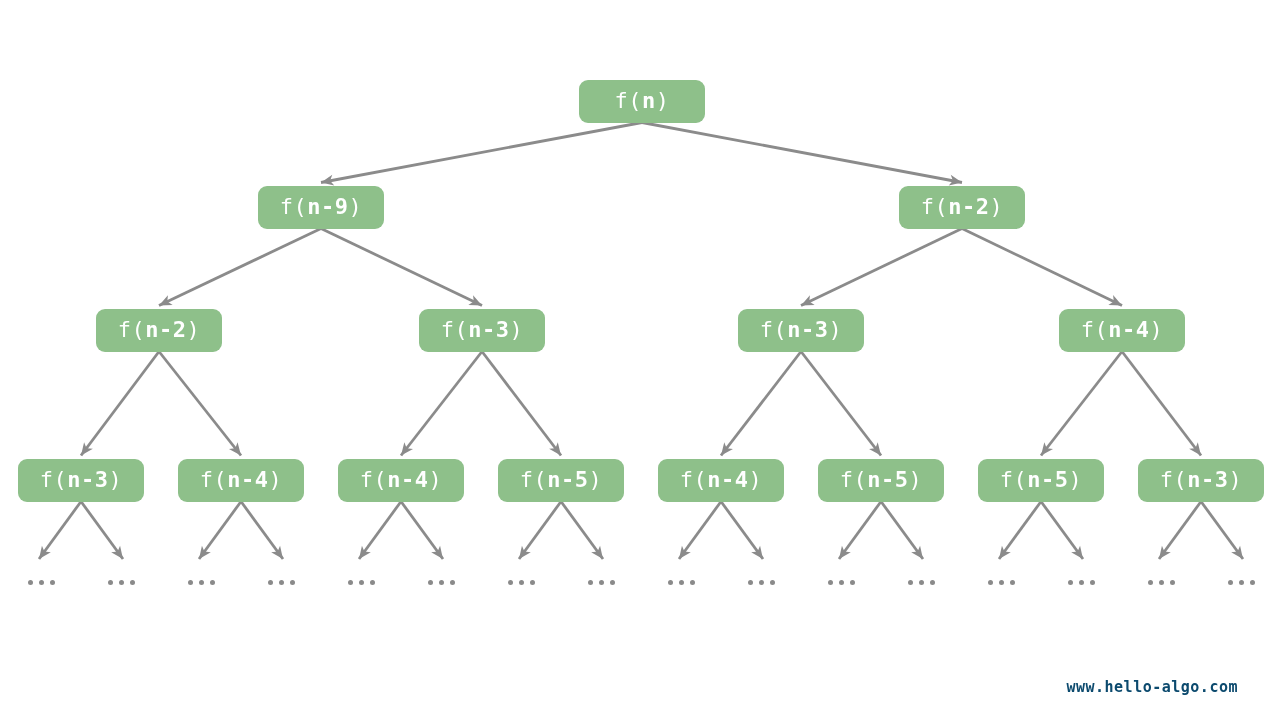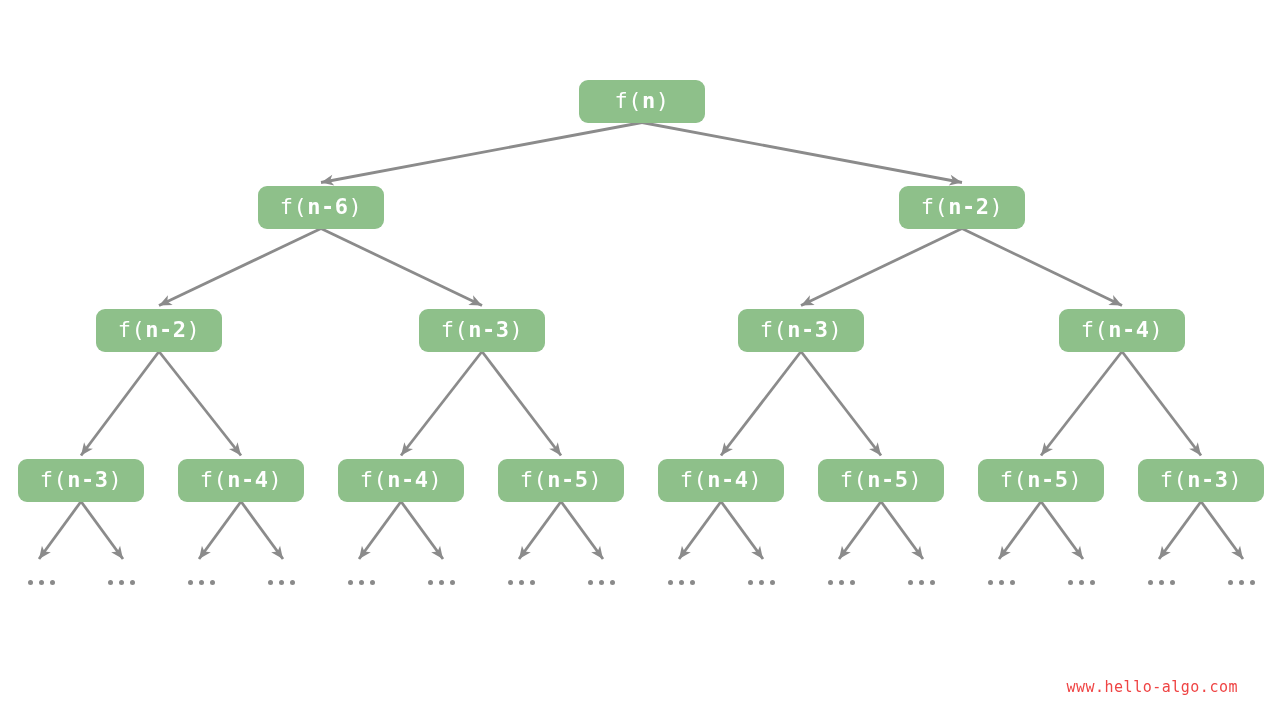--- a/index.html
+++ b/index.html
@@ -90,21 +90,21 @@
       <line x1="1201" y1="501.5" x2="1243" y2="559" stroke="#8b8b8b" stroke-width="2.8" marker-end="url(#arrowhead)"></line>
     </svg>
   <div id="nodes-layer">
       <div class="node" style="left: 579px; top: 79.5px; width: 126px; height: 43px; background: rgb(142, 192, 138); color: rgb(255, 255, 255);">
         <span class="fn-pre">f(</span>
         <span class="fn-var">n</span>
         <span class="fn-post">)</span>
       </div>
       <div class="node" style="left: 258px; top: 185.5px; width: 126px; height: 43px; background: rgb(142, 192, 138); color: rgb(255, 255, 255);">
         <span class="fn-pre">f(</span>
-        <span class="fn-var">n-6</span>
+        <span class="fn-var">n-9</span>
         <span class="fn-post">)</span>
       </div>
       <div class="node" style="left: 899px; top: 185.5px; width: 126px; height: 43px; background: rgb(142, 192, 138); color: rgb(255, 255, 255);">
         <span class="fn-pre">f(</span>
         <span class="fn-var">n-2</span>
         <span class="fn-post">)</span>
       </div>
       <div class="node" style="left: 96px; top: 308.5px; width: 126px; height: 43px; background: rgb(142, 192, 138); color: rgb(255, 255, 255);">
         <span class="fn-pre">f(</span>
         <span class="fn-var">n-2</span>
@@ -241,14 +241,14 @@
         <i style="background: rgb(138, 138, 138);"></i>
         <i style="background: rgb(138, 138, 138);"></i>
         <i style="background: rgb(138, 138, 138);"></i>
       </div>
       <div class="dots" title="..." style="left: 1224.5px; top: 580px;">
         <i style="background: rgb(138, 138, 138);"></i>
         <i style="background: rgb(138, 138, 138);"></i>
         <i style="background: rgb(138, 138, 138);"></i>
       </div>
     </div>
-  <div class="watermark" style="color: #ef4444;">www.hello-algo.com</div>
+  <div class="watermark" style="color: #0c4a6e; font-weight: bold;">www.hello-algo.com</div>
 </div>
 
 </body></html>

